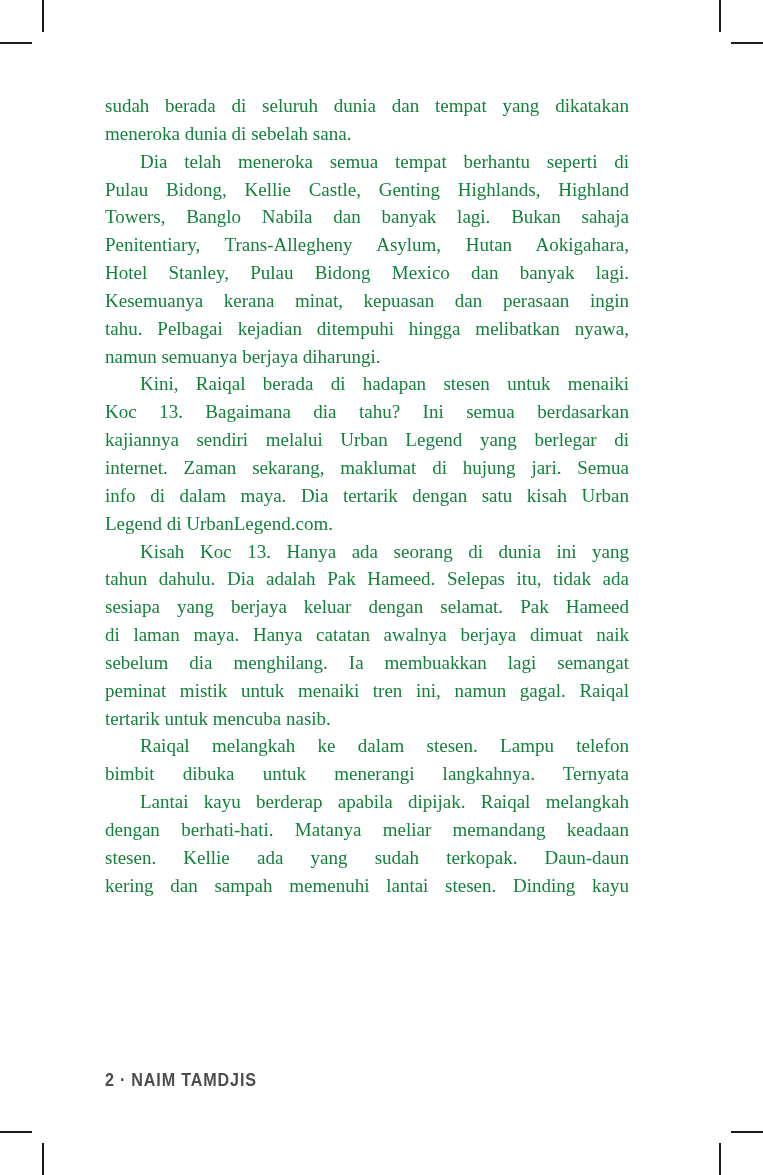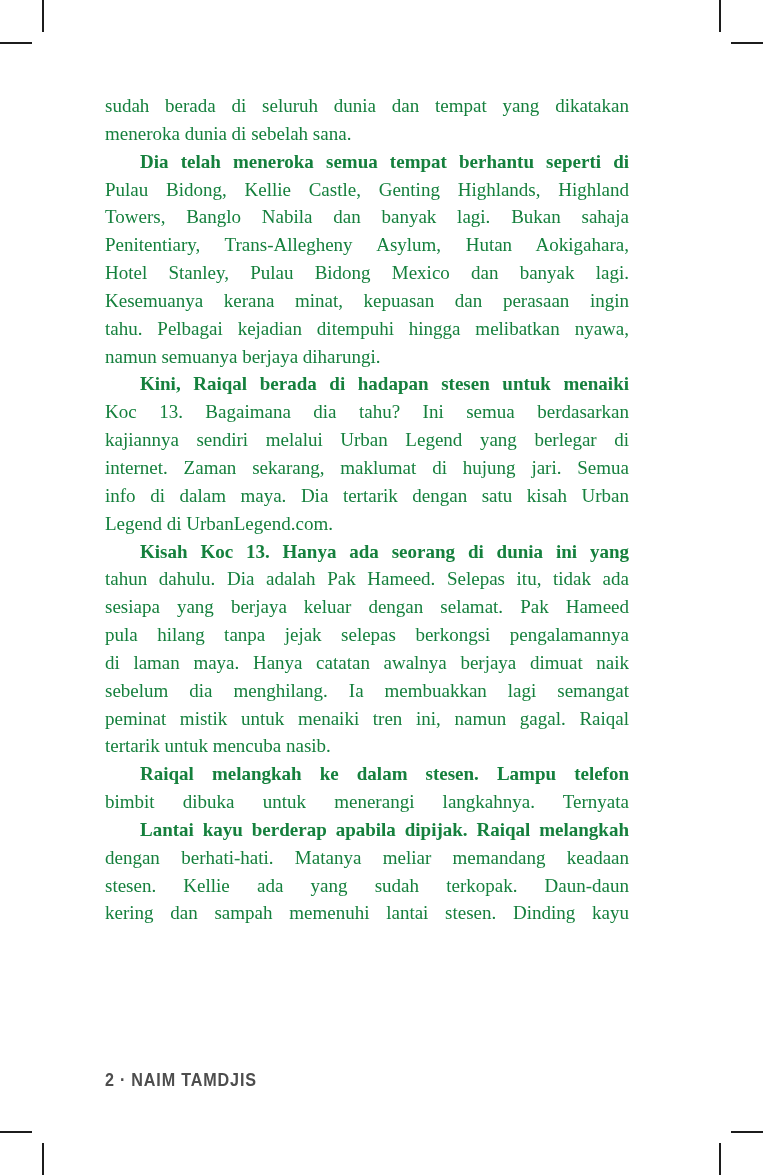--- a/index.html
+++ b/index.html
@@ -43,21 +43,21 @@
   }
   .paragraph { margin: 0; padding: 0; }
   .line {
     height: 27.85px;
     line-height: 27.85px;
     text-align: justify;
     text-align-last: justify;
     white-space: normal;
     overflow: visible;
   }
-  .line.indent { padding-left: 35px; font-weight: bold; }
+  .line.indent { padding-left: 35px; }
   .line.para-end { text-align-last: left; }
 
   
   .footer {
     position: absolute;
     left: 105px;
     top: 1069px;
     color: #4d4d4d;
     font-family: "Liberation Sans", sans-serif;
     font-weight: bold;
@@ -103,21 +103,20 @@
         <div class="line">Koc 13. Bagaimana dia tahu? Ini semua berdasarkan</div>
         <div class="line">kajiannya sendiri melalui Urban Legend yang berlegar di</div>
         <div class="line">internet. Zaman sekarang, maklumat di hujung jari. Semua</div>
         <div class="line">info di dalam maya. Dia tertarik dengan satu kisah Urban</div>
         <div class="line para-end">Legend di UrbanLegend.com.</div>
       </div>
       <div class="paragraph">
         <div class="line indent">Kisah Koc 13. Hanya ada seorang di dunia ini yang</div>
         <div class="line">tahun dahulu. Dia adalah Pak Hameed. Selepas itu, tidak ada</div>
         <div class="line">sesiapa yang berjaya keluar dengan selamat. Pak Hameed</div>
-        <div class="line">pula hilang tanpa jejak selepas berkongsi pengalamannya</div>
         <div class="line">di laman maya. Hanya catatan awalnya berjaya dimuat naik</div>
         <div class="line">sebelum dia menghilang. Ia membuakkan lagi semangat</div>
         <div class="line">peminat mistik untuk menaiki tren ini, namun gagal. Raiqal</div>
         <div class="line para-end">tertarik untuk mencuba nasib.</div>
       </div>
       <div class="paragraph">
         <div class="line indent">Raiqal melangkah ke dalam stesen. Lampu telefon</div>
         <div class="line">bimbit dibuka untuk menerangi langkahnya. Ternyata</div>
       </div>
       <div class="paragraph">

